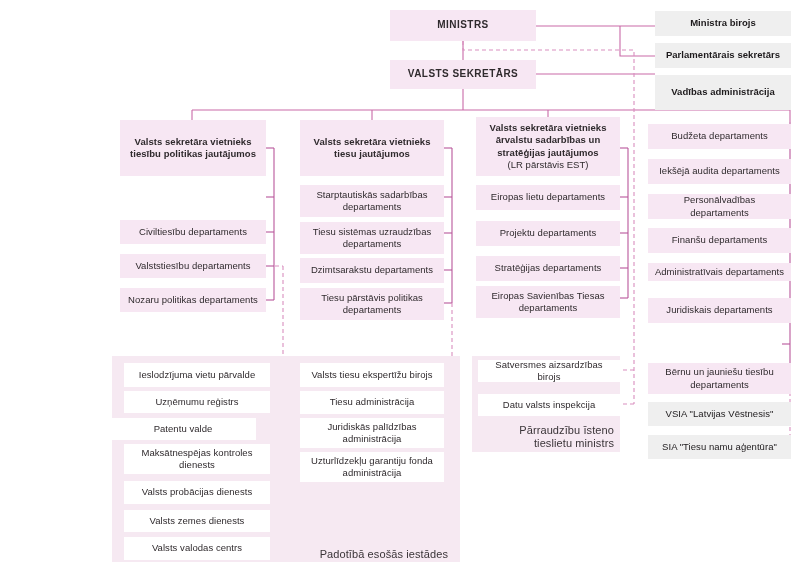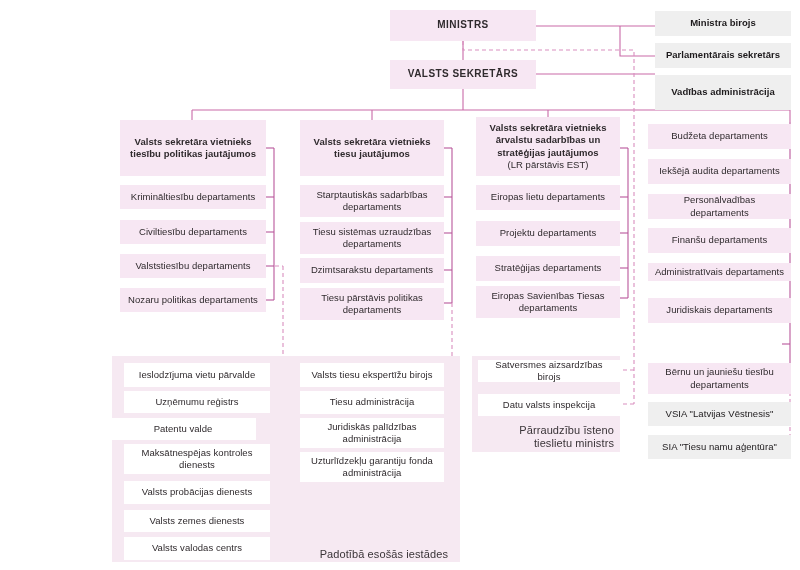--- a/index.html
+++ b/index.html
@@ -176,23 +176,20 @@
     <span>Parlamentārais sekretārs</span>
   </div>
   <div class="box grey" style="left:655px; top:75px; width:136px; height:35px;">
     <span>Vadības administrācija</span>
   </div>
 
   <div class="box pink head deputy" style="left:120px; top:120px; width:146px; height:56px;">
     <span class="l">Valsts sekretāra vietnieks</span>
     <span class="l">tiesību politikas jautājumos</span>
   </div>
-  <div class="box pink" style="left:120px; top:185px; width:146px; height:24px;">
-    <span>Krimināltiesību departaments</span>
-  </div>
   <div class="box pink" style="left:120px; top:220px; width:146px; height:24px;">
     <span>Civiltiesību departaments</span>
   </div>
   <div class="box pink" style="left:120px; top:254px; width:146px; height:24px;">
     <span>Valststiesību departaments</span>
   </div>
   <div class="box pink" style="left:120px; top:288px; width:146px; height:24px;">
     <span>Nozaru politikas departaments</span>
   </div>
 

